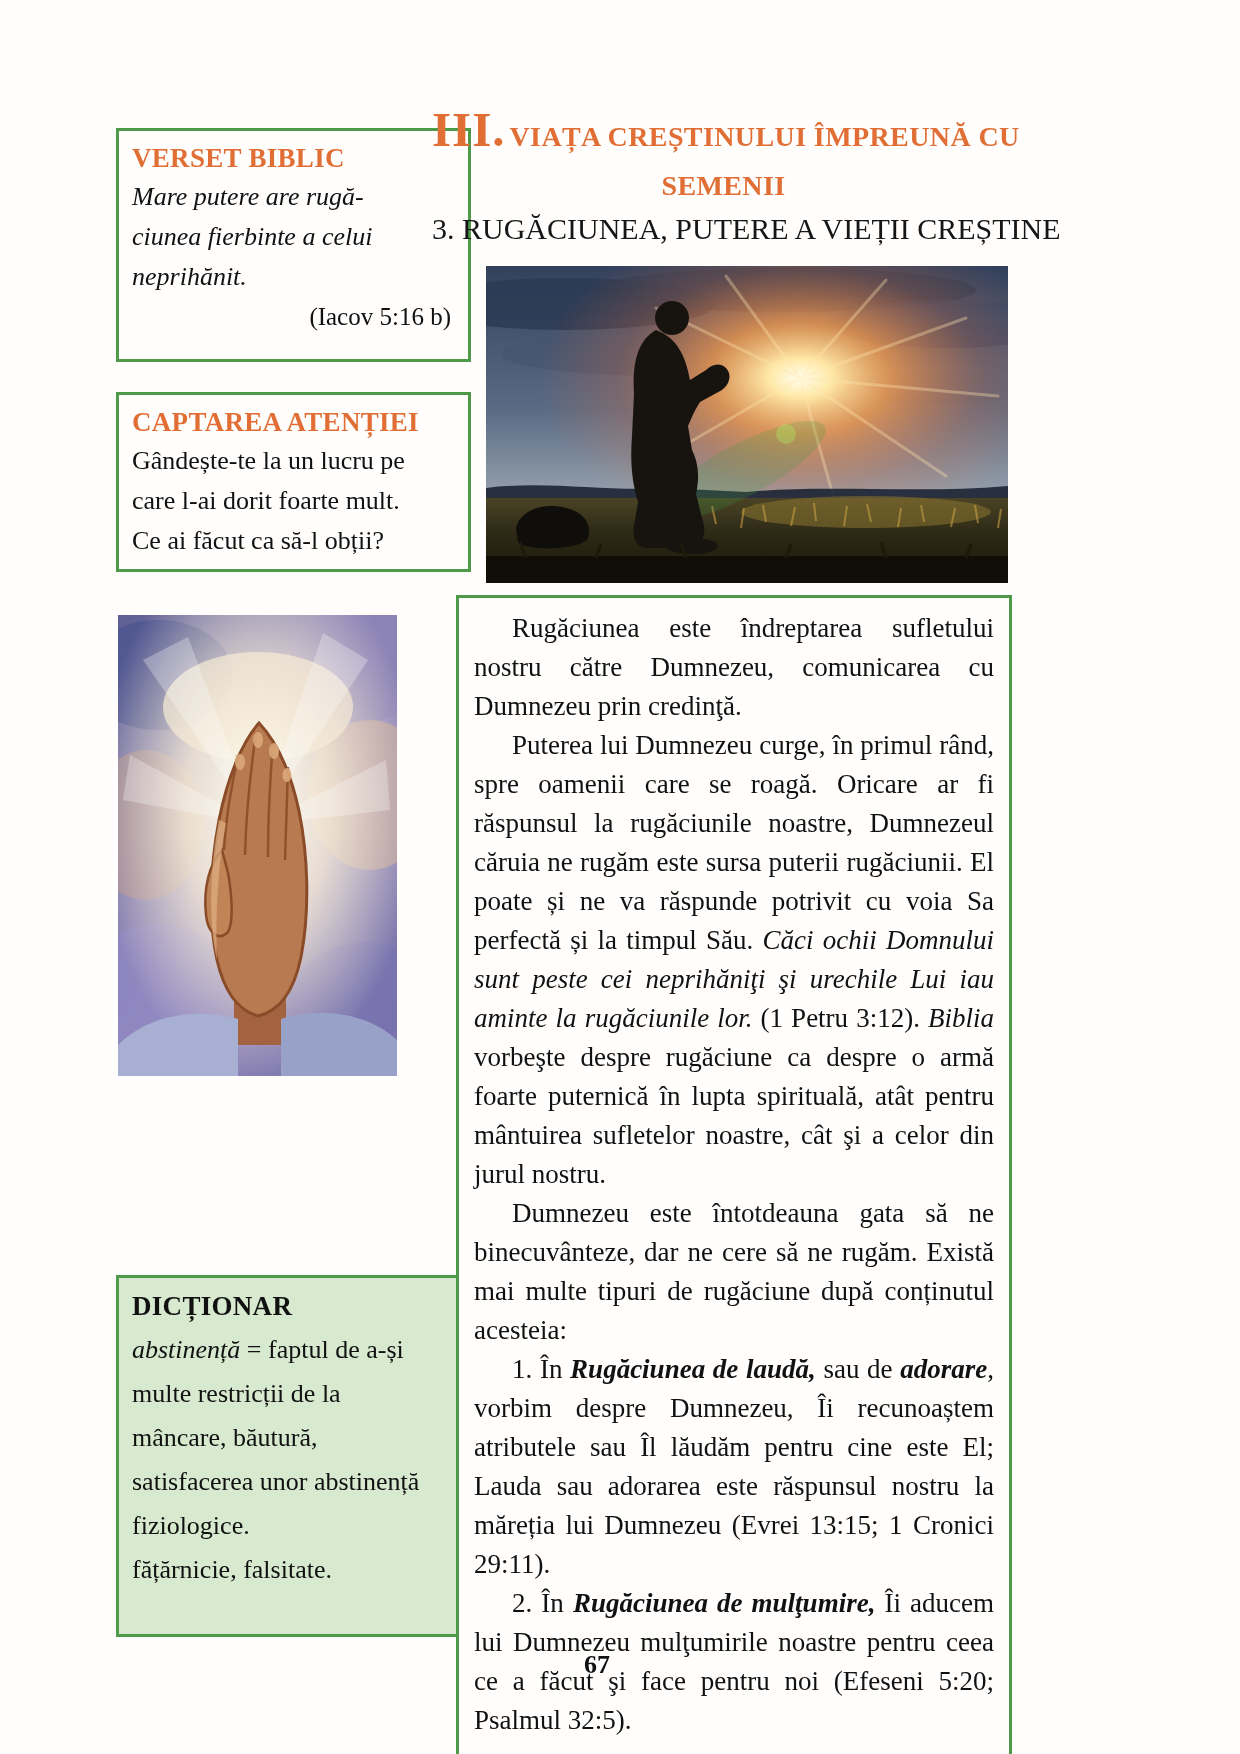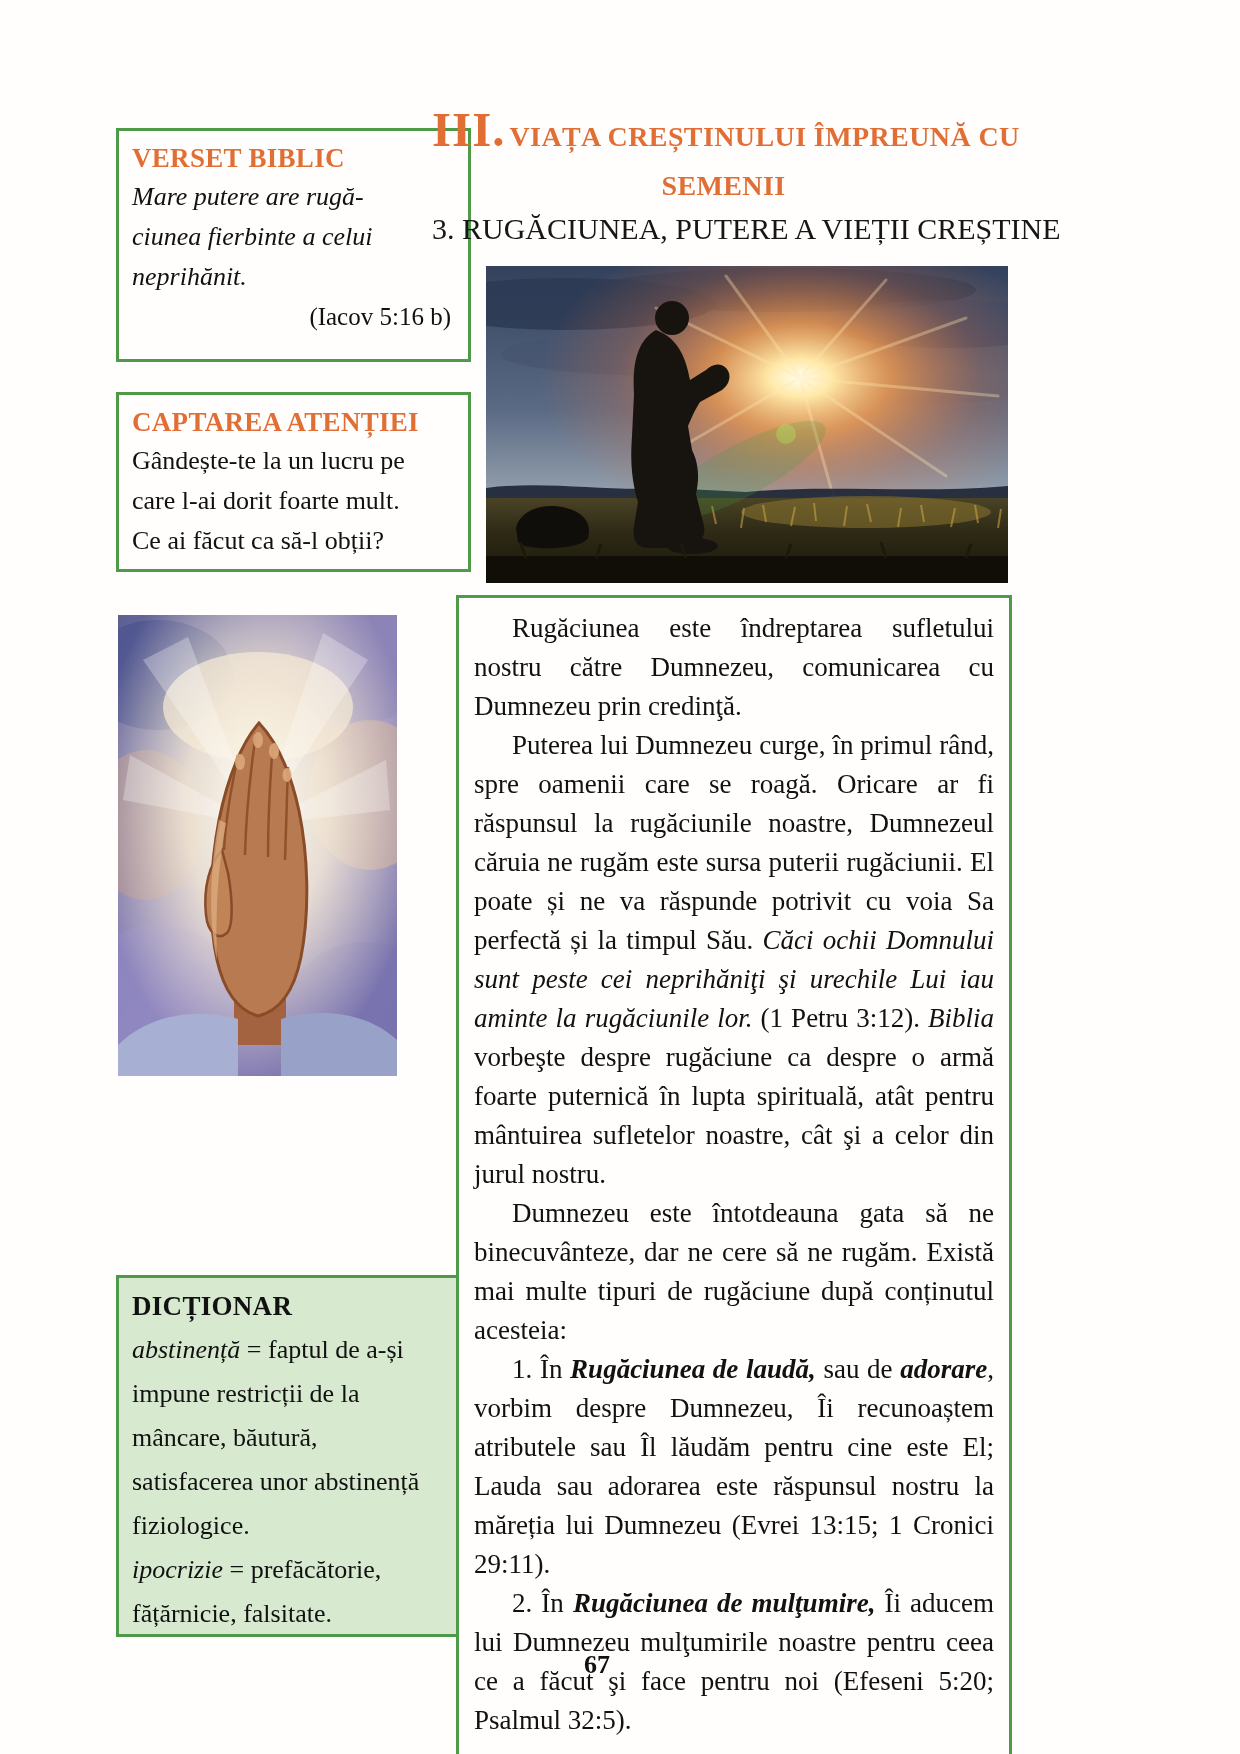--- a/index.html
+++ b/index.html
@@ -128,25 +128,24 @@
           <ellipse cx="169" cy="160" rx="4.5" ry="7"></ellipse>
         </g>
         <path d="M101,205 C92,252 90,305 99,345 C97,300 100,250 108,208 Z" fill="#e0b084" opacity="0.7"></path>
       </svg>
     </figure>
 
     <section class="side-box" id="dict-box">
       <div class="dict-title">DICȚIONAR</div>
       <div>
           <div class="side-line"><span class="seg-i">abstinență</span><span> = faptul de a-și</span></div>
-          <div class="side-line"><span>impune restricții de la</span></div>
+          <div class="side-line"><span>multe restricții de la</span></div>
           <div class="side-line"><span>mâncare, băutură,</span></div>
           <div class="side-line"><span>satisfacerea unor abstinență</span></div>
           <div class="side-line"><span>fiziologice.</span></div>
-          <div class="side-line"><span class="seg-i">ipocrizie</span><span> =  prefăcătorie,</span></div>
           <div class="side-line"><span>fățărnicie, falsitate.</span></div>
         </div>
     </section>
 
   </aside>
 
   <main>
 
     <header class="chapter-header">
       <div class="chapter-line1">

